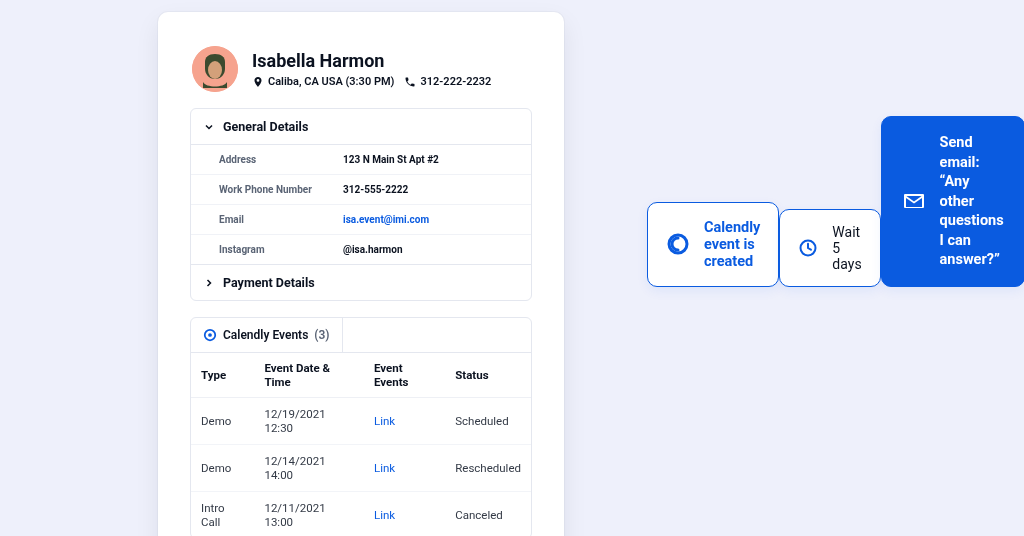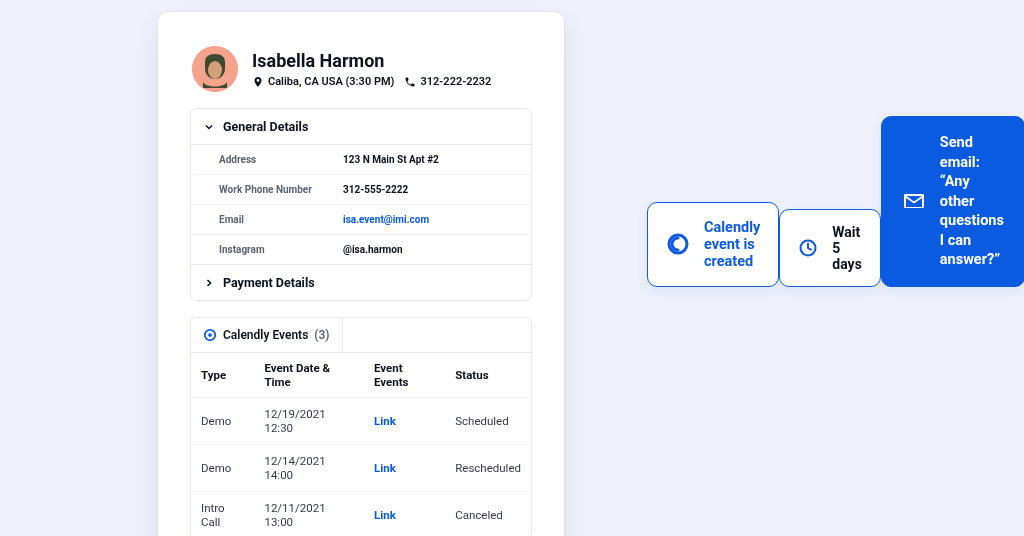--- a/index.html
+++ b/index.html
@@ -75,21 +75,21 @@
   table.events { width: 100%; border-collapse: collapse; font-size: 11.5px; }
   table.events th {
     text-align: left; padding: 8px 10px; color: #0b1220; font-weight: 700;
     border-bottom: 1px solid #eef0f5;
   }
   table.events td {
     padding: 9px 10px; color: #333a46;
     border-bottom: 1px solid #f2f4f8;
   }
   table.events tr:last-child td { border-bottom: none; }
-  table.events td.link a { color: #0a5be0; text-decoration: none; font-weight: 700; }
+  table.events td.link a { color: #0a5be0; text-decoration: none; font-weight: 400; }
   .calendly-dot {
     width: 14px; height: 14px; display: inline-flex;
   }
 
   
   .flow {
     position: absolute;
     left: 647px; top: 116px;
     width: 310px;
     display: flex; flex-direction: row; align-items: flex-end;
@@ -101,21 +101,21 @@
     display: flex; align-items: center;
     gap: 14px;
     box-shadow: 0 4px 12px rgba(10,91,224,.07);
   }
   .node-trigger {
     width: 300px; padding: 16px 18px;
     color: #0a5be0; font-weight: 700; font-size: 14.5px;
   }
   .node-wait {
     width: 198px; padding: 14px 18px;
-    color: #0b1220; font-weight: 700; font-size: 14px;
+    color: #0b1220; font-weight: 400; font-size: 14px;
     justify-content: center;
   }
   .node-action {
     width: 300px; padding: 16px 20px;
     background: #0a5be0; color: #fff; border-color: #0a5be0;
     font-weight: 700; font-size: 14.5px; line-height: 1.35;
   }
   .connector { width: 2px; height: 34px; background: #b9cdf7; border-radius: 1px; }
   .flow-icon { width: 24px; height: 24px; flex: none; display: inline-flex; }
   .flow-icon svg { width: 24px; height: 24px; }

